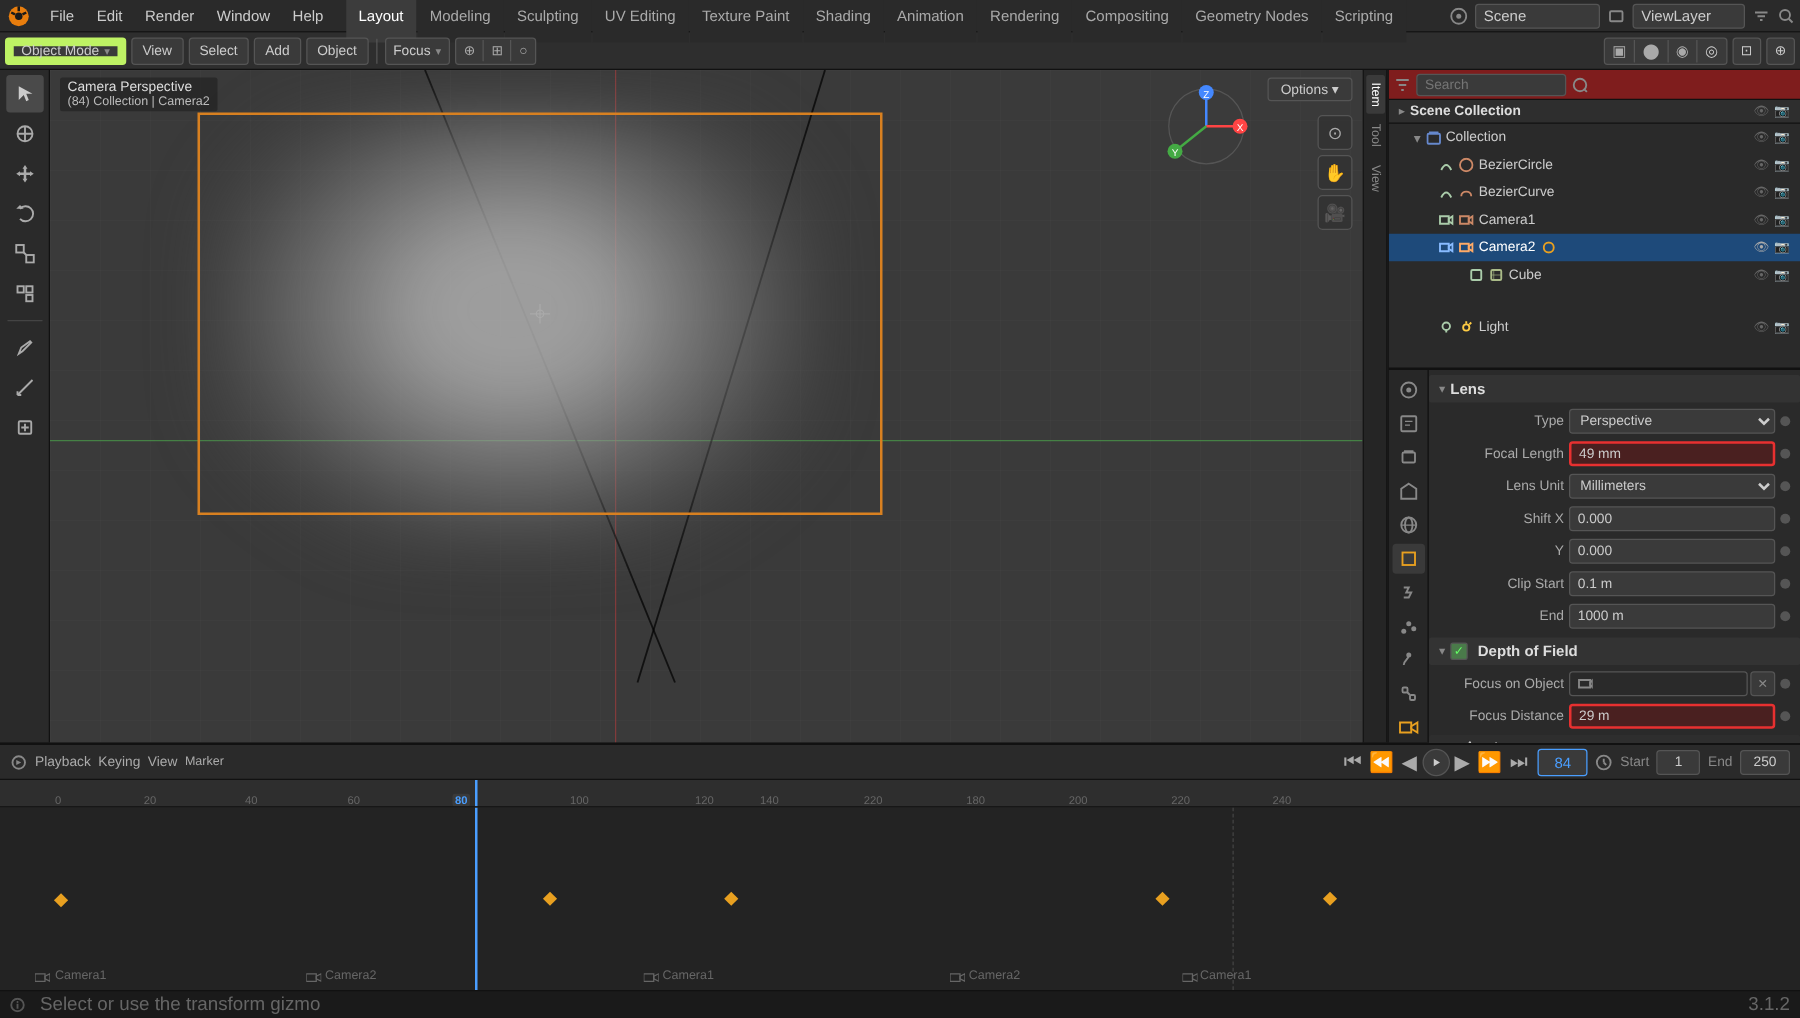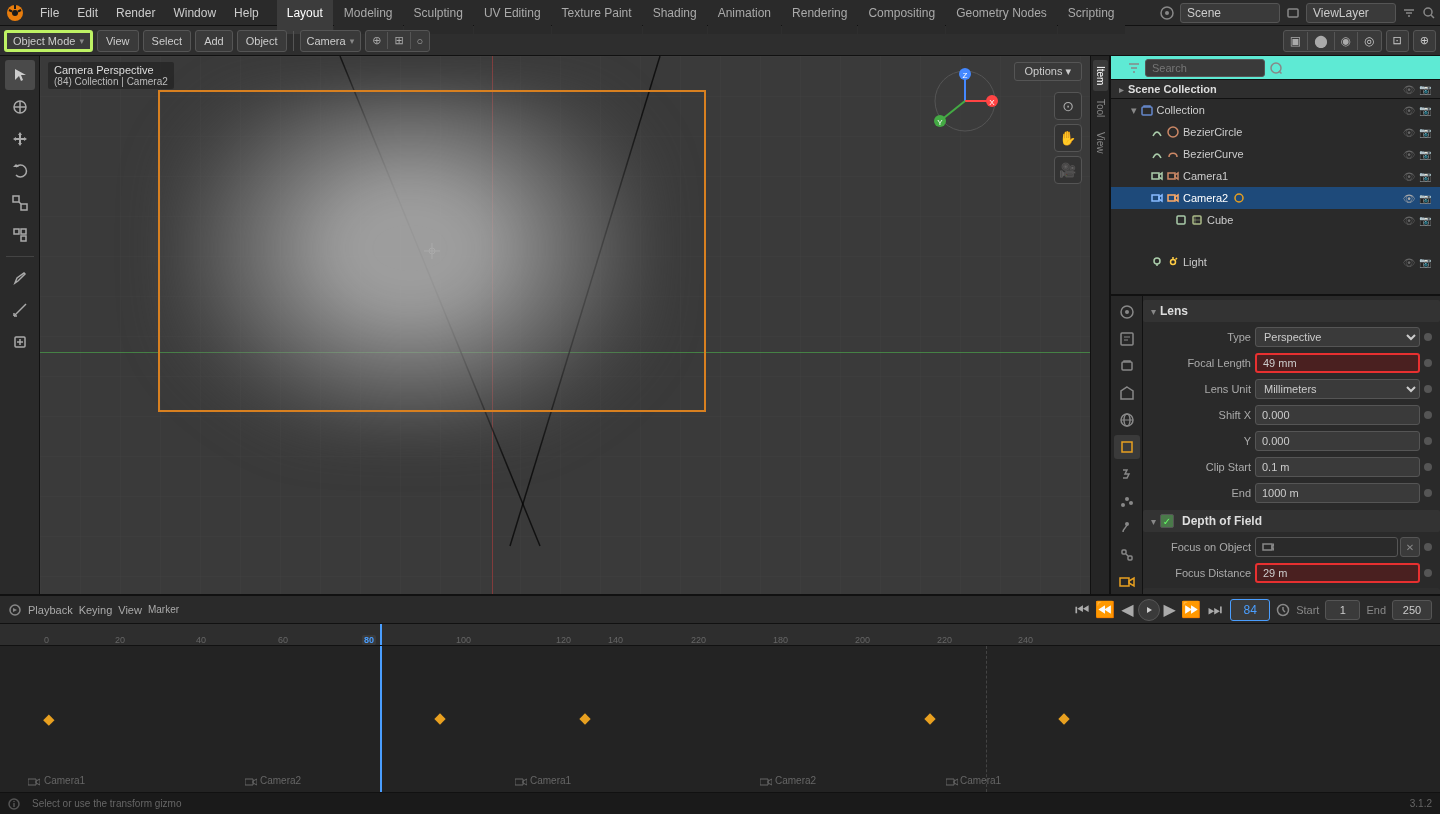--- a/index.html
+++ b/index.html
@@ -19,21 +19,21 @@
     
     .toolbar-row { display: flex; align-items: center; background: #2e2e2e; height: 30px; border-bottom: 1px solid #111; padding: 0 4px; gap: 4px; }
     .toolbar-btn { background: #3a3a3a; border: 1px solid #555; color: #ccc; padding: 2px 8px; border-radius: 3px; font-size: 11px; cursor: pointer; height: 22px; display: flex; align-items: center; gap: 3px; }
     .toolbar-separator { width: 1px; background: #555; height: 20px; margin: 0 2px; }
     .toolbar-spacer { flex: 1; }
 
     
     .left-sidebar { width: 40px; background: #2a2a2a; border-right: 1px solid #111; display: flex; flex-direction: column; align-items: center; padding: 4px 0; gap: 2px; }
     .sidebar-icon { width: 30px; height: 30px; display: flex; align-items: center; justify-content: center; border-radius: 3px; cursor: pointer; color: #aaa; font-size: 16px; }
     .sidebar-icon.active { background: #4a4a4a; color: #fff; }
-    .outliner-header { display: flex; align-items: center; background: #5eead4; height: 24px; padding: 0 16px; border-bottom: 1px solid #111; gap: 4px; }
+    .outliner-header { display: flex; align-items: center; background: #7f1d1d; height: 24px; padding: 0 4px; border-bottom: 1px solid #111; gap: 4px; }
     .outliner-search { background: #3a3a3a; border: 1px solid #555; color: #ccc; padding: 1px 6px; border-radius: 3px; font-size: 11px; width: 120px; height: 18px; }
     .props-icons { width: 32px; background: #272727; display: flex; flex-direction: column; align-items: center; padding-top: 4px; gap: 2px; border-right: 1px solid #111; }
     .prop-icon { width: 26px; height: 26px; display: flex; align-items: center; justify-content: center; border-radius: 3px; cursor: pointer; font-size: 14px; color: #888; }
     .prop-icon.active { background: #3a3a3a; color: #e8a020; }
 
     
     .section-header { display: flex; align-items: center; background: #333; padding: 4px 8px; margin-bottom: 2px; cursor: pointer; border-radius: 2px; gap: 4px; margin-top: 4px; }
 
     
     .prop-row { display: flex; align-items: center; padding: 3px 8px; gap: 4px; min-height: 24px; }
@@ -41,21 +41,21 @@
     .prop-value { flex: 1; background: #3a3a3a; border: 1px solid #555; color: #ccc; padding: 1px 6px; border-radius: 3px; font-size: 11px; height: 20px; display: flex; align-items: center; cursor: pointer; }
     .prop-value.highlighted { border: 2px solid #e83030; background: #4a2020; }
     .prop-dot { width: 8px; height: 8px; border-radius: 50%; background: #555; flex-shrink: 0; cursor: pointer; }
     .prop-select { background: #3a3a3a; border: 1px solid #555; color: #ccc; font-size: 11px; height: 20px; flex: 1; border-radius: 3px; padding: 0 4px; cursor: pointer; }
 
     
     .prop-checkbox { width: 14px; height: 14px; border: 1px solid #555; border-radius: 2px; background: #4a7a4a; display: flex; align-items: center; justify-content: center; cursor: pointer; flex-shrink: 0; }
     .prop-checkbox-check { color: #6f6; font-size: 10px; }
 
     
-    .status-bar { height: 22px; background: #1a1a1a; border-top: 1px solid #111; display: flex; align-items: center; padding: 0 8px; gap: 12px; font-size: 10px; color: #666; }
+    .status-bar { height: 22px; background: #1a1a1a; border-top: 1px solid #111; display: flex; align-items: center; padding: 0 8px; gap: 12px; font-size: 15px; color: #666; }
     .status-version { margin-left: auto; }
 
     
     .right-full-panel { width: 330px; display: flex; flex-direction: column; background: #2a2a2a; border-left: 1px solid #111; }
     .outliner-section { height: 240px; border-bottom: 2px solid #111; overflow: hidden; }
     .properties-section { flex: 1; display: flex; overflow: hidden; }
   </style>
 </head>
 <body>
 
@@ -107,31 +107,31 @@
         <line x1="6" y1="10" x2="8" y2="10" stroke="#888" stroke-width="1.5"></line>
       </svg>
     <svg width="14" height="14" viewBox="0 0 14 14">
         <circle cx="6" cy="6" r="4" fill="none" stroke="#888" stroke-width="1.5"></circle>
         <line x1="9" y1="9" x2="12" y2="12" stroke="#888" stroke-width="1.5"></line>
       </svg>
   </div>
 </div>
 
 <div class="toolbar-row">
-  <div style="display:flex;align-items:center;background:#3a3a3a;border:3px solid #bef264;border-radius:3px;padding:1px 6px;gap:4px;height:22px;cursor:pointer;">
+  <div style="display:flex;align-items:center;background:#3a3a3a;border:7px solid #bef264;border-radius:3px;padding:1px 6px;gap:4px;height:22px;cursor:pointer;">
     <span style="font-size:11px;color:#ccc;">Object Mode</span>
     <span style="color:#888;font-size:9px;">▾</span>
   </div>
   <div class="toolbar-btn">View</div>
   <div class="toolbar-btn">Select</div>
   <div class="toolbar-btn">Add</div>
   <div class="toolbar-btn">Object</div>
   <div class="toolbar-separator"></div>
   <div style="display:flex;align-items:center;background:#3a3a3a;border:1px solid #555;border-radius:3px;padding:1px 6px;gap:4px;height:22px;cursor:pointer;">
-    <span style="font-size:11px;color:#ccc;">Camera</span>
+    <span style="font-size:11px;color:#ccc;">Focus</span>
     <span style="color:#888;font-size:9px;">▾</span>
   </div>
 
   <div style="display:flex;align-items:center;background:#3a3a3a;border:1px solid #555;border-radius:3px;height:22px;overflow:hidden;">
     <div style="padding:2px 6px;border-right:1px solid #555;color:#aaa;font-size:11px;cursor:pointer;">⊕</div>
     <div style="padding:2px 6px;border-right:1px solid #555;color:#aaa;font-size:11px;cursor:pointer;">⊞</div>
     <div style="padding:2px 6px;color:#aaa;font-size:11px;cursor:pointer;">○</div>
   </div>
   <div class="toolbar-spacer"></div>
 

